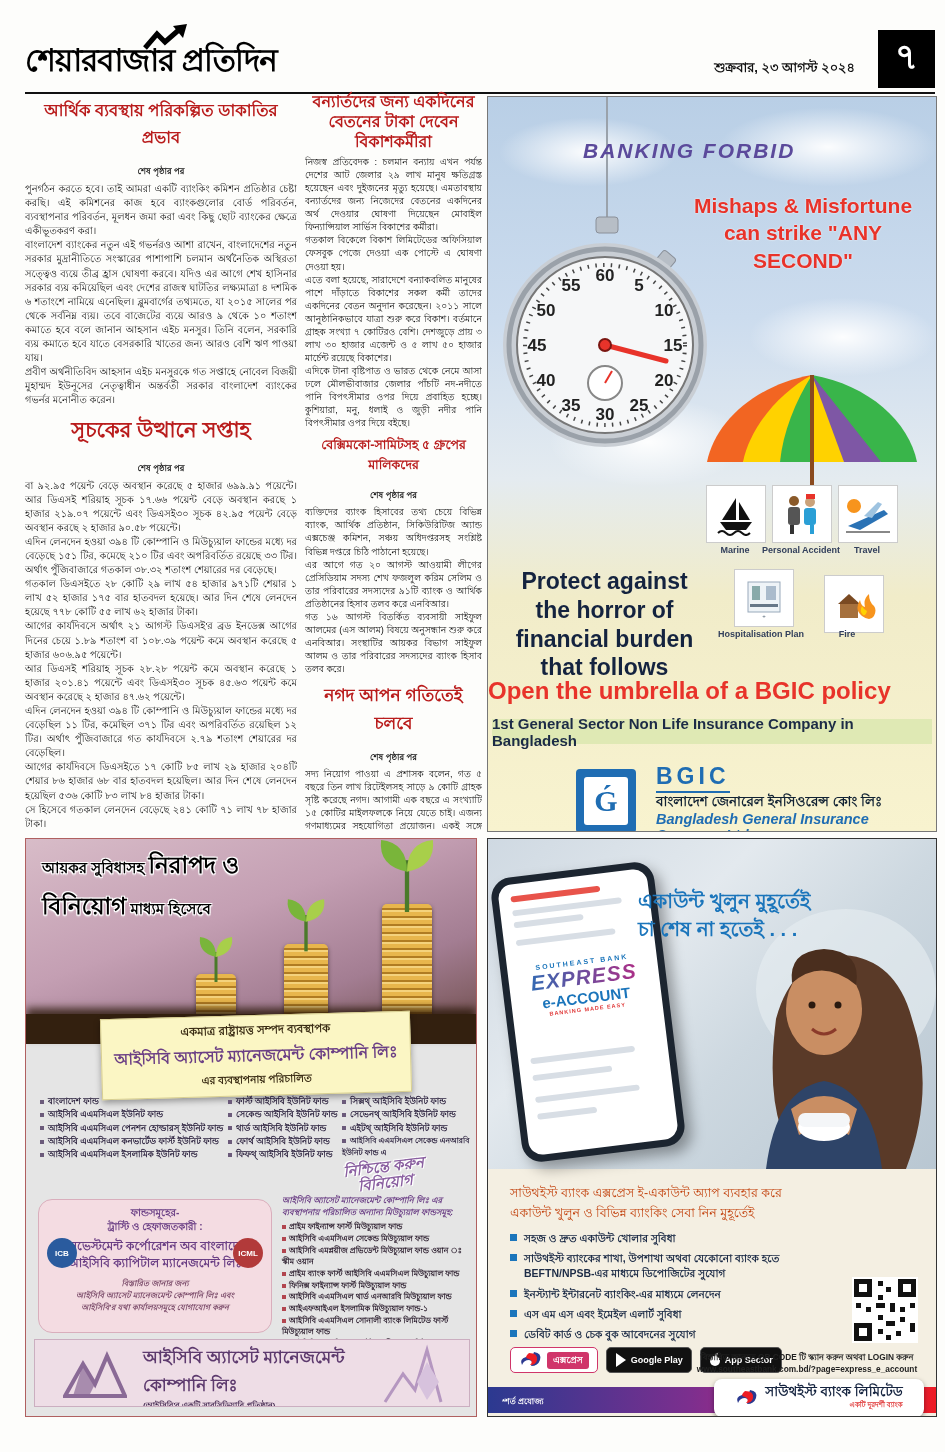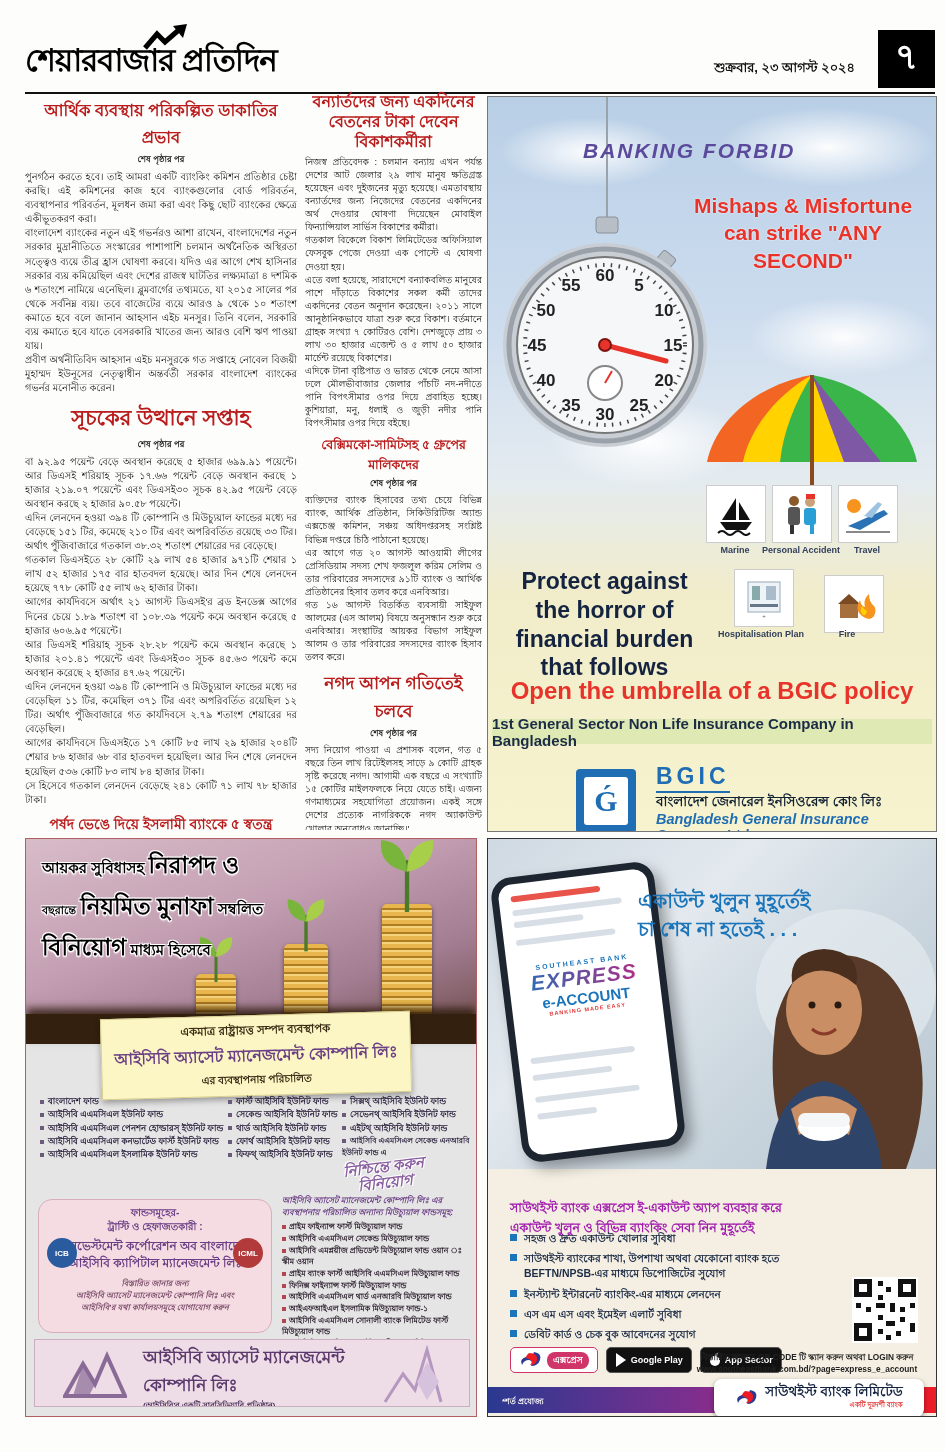--- a/index.html
+++ b/index.html
@@ -18,40 +18,40 @@
   .col-left{left:25px;top:96px;width:272px;height:734px;}
   .col-mid{left:305px;top:90px;width:177px;height:740px;}
   .article{margin-bottom:6px;}
   .article h2{margin:2px 0 0 0;text-align:center;font-weight:bold;color:#b91c1c;}
   .h-a1{font-size:16.5px;}
   .h-a2{font-size:21px;}
   .h-a3{font-size:14px;}
   .h-m1{font-size:16px;line-height:1.25;}
   .h-m2{font-size:12.5px;}
   .h-m3{font-size:17px;}
-  .cont-note{text-align:center;font-size:8.5px;font-weight:bold;color:#222;margin:1px 0 3px 0;}
+  .cont-note{text-align:center;font-size:8.5px;font-weight:bold;color:#222;margin:13px 0 3px 0;}
   .body-text{font-size:9.8px;line-height:1.44;text-align:justify;white-space:pre-line;color:#141414;}
   .col-mid .body-text{font-size:9.2px;line-height:1.42;}
   
   .bgic{position:absolute;left:487px;top:96px;width:448px;height:734px;border:1px solid #777;
         background:linear-gradient(180deg,#b9cfe6 0%,#ccdcee 30%,#e4ebf0 52%,#f1ecc9 68%,#f8f3cf 100%);overflow:hidden;}
   .cloud{position:absolute;background:radial-gradient(ellipse at center,rgba(255,255,255,.95),rgba(255,255,255,0) 70%);}
   .bgic .heaven{position:absolute;left:95px;top:42px;font-size:21px;font-weight:bold;font-style:italic;
         color:#5b4a9b;letter-spacing:2px;}
   .bgic .mishap{position:absolute;right:18px;top:95px;width:230px;text-align:center;color:#e8332a;
         font-size:21px;font-weight:bold;line-height:1.3;text-shadow:0 0 2px #fff;}
   .bgic .hangline{position:absolute;left:118px;top:0;width:2px;height:128px;background:#9aa2ab;}
   .bgic .watch{position:absolute;left:10px;top:118px;}
   .bgic .umbrella{position:absolute;right:6px;top:270px;}
   .bgic .protect{position:absolute;left:14px;top:470px;width:205px;text-align:center;color:#14233f;
         font-size:23px;font-weight:bold;line-height:1.25;}
   .icon-box{position:absolute;width:58px;height:56px;background:#fff;border:1px solid #ccc;
         display:flex;align-items:center;justify-content:center;}
   .icon-label{position:absolute;width:90px;text-align:center;font-size:9px;font-weight:bold;color:#33405c;line-height:1.15;}
-  .bgic .open-umbrella{position:absolute;left:0;top:580px;width:100%;text-align:center;color:#e8332a;
+  .bgic .open-umbrella{position:absolute;left:0;top:580px;width:100%;color:#e8332a;
         font-size:24px;font-weight:bold;}
   .bgic .green-band{position:absolute;left:4px;top:622px;width:440px;height:25px;background:#dfe9b4;
         display:flex;align-items:center;justify-content:center;font-size:15px;font-weight:bold;color:#1c2b46;}
   .bgic .logo-row{position:absolute;left:0;top:660px;width:100%;height:110px;}
   .bgic-logo{position:absolute;left:88px;top:12px;width:60px;height:64px;background:#1f6db3;border-radius:4px;
         display:flex;align-items:center;justify-content:center;}
   .bgic-logo .inner{width:44px;height:48px;background:#fff;border-radius:3px;display:flex;align-items:center;
         justify-content:center;font-size:30px;font-weight:bold;color:#1f6db3;font-family:"Liberation Serif",serif;}
   .bgic-texts{position:absolute;left:168px;top:6px;width:260px;}
   .bgic-texts .sig{color:#1f6db3;font-size:23px;font-weight:bold;letter-spacing:4px;border-bottom:2px solid #1f6db3;
@@ -109,30 +109,30 @@
   .phone{position:absolute;left:18px;top:30px;width:150px;height:272px;background:#1c2530;border-radius:20px;
        transform:rotate(-7deg);box-shadow:6px 8px 14px rgba(0,0,0,.35);padding:7px;}
   .phone .screen{width:100%;height:100%;background:#fff;border-radius:14px;overflow:hidden;position:relative;}
   .ph-line{position:absolute;left:12px;height:6px;background:#d8dee5;border-radius:3px;}
   .ph-sb{position:absolute;left:0;top:82px;width:100%;text-align:center;}
   .ph-sb .t1{font-size:7px;font-weight:bold;color:#1b75bb;letter-spacing:2px;}
   .ph-sb .t2{font-size:21px;font-weight:bold;font-style:italic;background:linear-gradient(90deg,#1b75bb,#c4237e);
        -webkit-background-clip:text;background-clip:text;color:transparent;letter-spacing:1px;}
   .ph-sb .t3{font-size:15px;font-weight:bold;color:#1b75bb;}
   .ph-sb .t4{font-size:5.5px;font-weight:bold;color:#e03a3a;letter-spacing:1px;}
-  .seb-body-head{position:absolute;left:22px;top:359px;width:330px;font-size:12.5px;font-weight:bold;color:#a21caf;line-height:1.6;}
+  .seb-body-head{position:absolute;left:22px;top:344px;width:330px;font-size:12.5px;font-weight:normal;color:#c2410c;line-height:1.6;}
   .seb-bullets{position:absolute;left:22px;top:392px;width:300px;}
   .seb-bullet{font-size:10.5px;font-weight:bold;color:#1c2b46;line-height:1.45;margin-bottom:5px;display:flex;gap:7px;}
   .seb-bullet .sq{flex:0 0 auto;width:7px;height:7px;background:#1b75bb;margin-top:3px;}
   .seb-qr{position:absolute;right:18px;top:438px;}
   .seb-badges{position:absolute;left:22px;top:508px;display:flex;gap:8px;align-items:center;}
   .badge{height:24px;border-radius:5px;display:flex;align-items:center;gap:4px;padding:0 8px;font-size:9px;font-weight:bold;}
   .badge.dark{background:#111;color:#fff;border:1px solid #555;}
   .badge.sb{background:#fff;border:1.5px solid #d0356a;color:#fff;}
-  .badge.sb .pill{background:#d0356a;border-radius:8px;padding:1px 6px;font-size:9px;}
+  .badge.sb .pill{background:#d0356a;border-radius:3px;padding:1px 6px;font-size:9px;}
   .seb-qr-note{position:absolute;right:14px;top:512px;width:230px;text-align:center;font-size:8.3px;font-weight:bold;color:#222;line-height:1.5;}
   .seb-bar{position:absolute;left:0;top:548px;width:100%;height:26px;
        background:linear-gradient(90deg,#2b3990 0%,#7c2f8e 45%,#c4237e 75%,#ed1c24 100%);}
   .seb-logo-plate{position:absolute;right:12px;top:-8px;width:210px;height:38px;background:#fff;border-radius:8px;
        box-shadow:0 2px 5px rgba(0,0,0,.4);display:flex;align-items:center;justify-content:center;gap:6px;}
   .seb-logo-plate .nm{font-size:13.5px;font-weight:bold;color:#14233f;line-height:1.1;}
   .seb-logo-plate .tg{font-size:7px;font-weight:bold;color:#e03a3a;text-align:right;}
   .seb-footnote{position:absolute;left:14px;top:556px;font-size:8px;font-weight:bold;color:#fff;}
   .sb-mark{width:24px;height:20px;}
 </style>
@@ -351,21 +351,20 @@
           <path d="M30 24 q18 -4 16 -20 q-16 2 -16 20" fill="#a8cf4a"></path>
         </svg>
       <svg style="position:absolute;left:336px;bottom:132px;" width="90" height="72" viewBox="0 0 60 50">
           <path d="M30 50 L30 14" stroke="#4a7a2a" stroke-width="3"></path>
           <path d="M30 22 q-20 -4 -18 -22 q18 2 18 22" fill="#79b53a"></path>
           <path d="M30 22 q20 -4 18 -22 q-18 2 -18 22" fill="#a8cf4a"></path>
         </svg>
       <div class="icb-soil"></div>
       <div class="icb-head">
         <div class="l1"><span>আয়কর সুবিধাসহ</span> <span class="big">নিরাপদ ও</span></div>
-        <div class="l2"><span style="font-size:11px;">বছরান্তে</span> <span class="big">নিয়মিত মুনাফা</span> <span>সম্বলিত</span></div>
         <div class="l3"><span class="big">বিনিয়োগ</span> <span>মাধ্যম হিসেবে</span></div>
       </div>
     </div>
 
     <div class="icb-note">
       <div class="n1">একমাত্র রাষ্ট্রায়ত্ত সম্পদ ব্যবস্থাপক</div>
       <div class="n2">আইসিবি অ্যাসেট ম্যানেজমেন্ট কোম্পানি লিঃ</div>
       <div class="n3">এর ব্যবস্থাপনায় পরিচালিত</div>
     </div>
 

